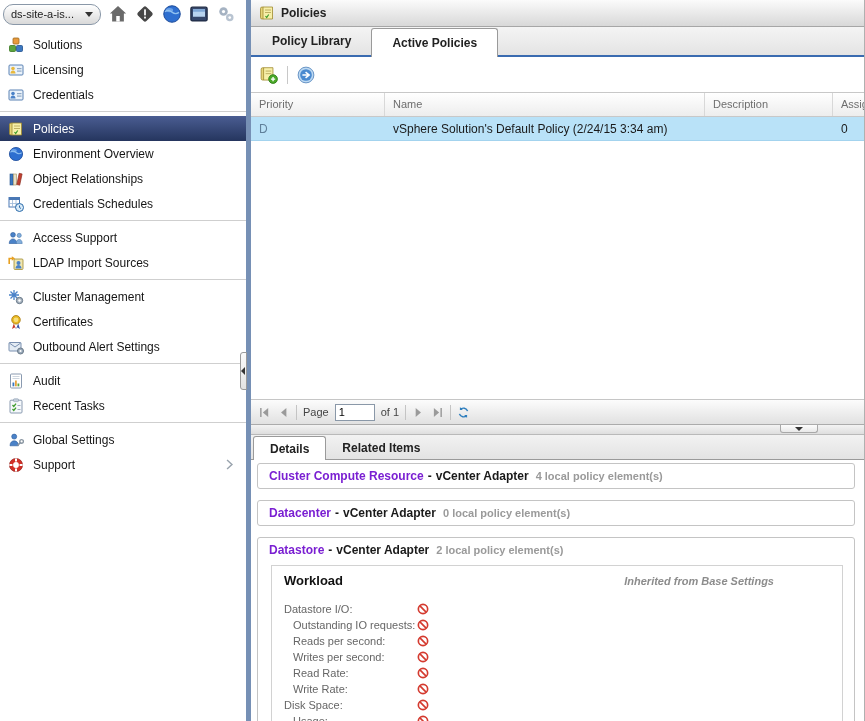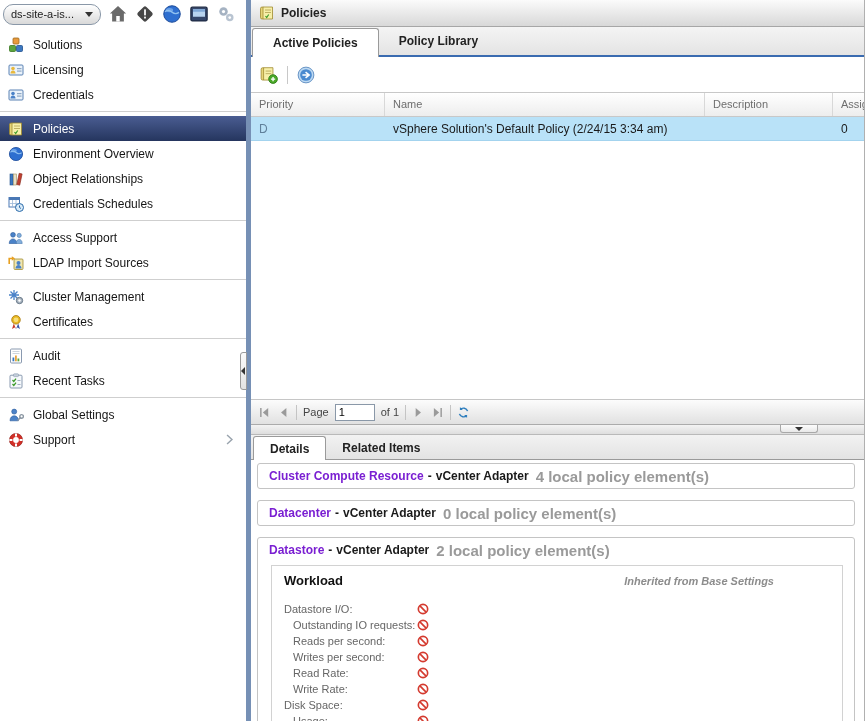--- a/index.html
+++ b/index.html
@@ -73,21 +73,21 @@
   .details-tabstrip { height:25px; flex:none; display:flex; align-items:flex-end; background:linear-gradient(#f2f2f2,#e3e3e3); border-bottom:1px solid #9a9a9a; padding-left:2px; }
   .dtab { height:22px; line-height:22px; padding:0 16px; font-weight:bold; color:#222; cursor:pointer; }
   .dtab.active { background:#fff; border:1px solid #9a9a9a; border-bottom:none; border-radius:3px 3px 0 0; height:24px; margin-bottom:-1px; line-height:25px; }
 
   .details-content { flex:1; background:#fff; padding:3px 9px 0 6px; overflow:hidden; }
   .card { border:1px solid #c4c4c4; border-radius:3px; background:#fff; margin-bottom:11px; }
   .card-header { height:24px; display:flex; align-items:center; padding:0 11px; font-weight:bold; font-size:12px; cursor:pointer; white-space:nowrap; }
   .obj-type { color:#7a1fd2; }
   .dash { margin:0 4px; color:#1a1a1a; }
   .adapter { color:#1a1a1a; }
-  .count { color:#9a9a9a; font-size:15px; margin-left:7px; font-weight:bold; }
+  .count { color:#9a9a9a; font-size:11px; margin-left:7px; font-weight:bold; }
   .card.expanded { padding-bottom:8px; }
 
   .workload-box { margin:3px 11px 0 13px; border:1px solid #d2d2d2; padding:7px 12px 10px 12px; background:#fff; }
   .wl-header { display:flex; align-items:center; margin-bottom:13px; }
   .wl-title { font-weight:bold; font-size:13px; color:#111; }
   .wl-inherited { margin-left:auto; margin-right:56px; font-weight:bold; font-size:11px; color:#8c8c8c;font-style:italic; }
   .wl-row { display:flex; align-items:center; height:16px; font-size:11px; color:#666; }
   .wl-label { width:133px; flex:none; white-space:nowrap; }
   .wl-row.indent .wl-label { padding-left:9px; }
   .prohibit { width:12px; height:12px; flex:none; }
@@ -235,20 +235,29 @@
         </div>
         <div class="nav-item">
           <svg class="i16" viewBox="0 0 16 16">
               <path d="M5.8 9.5L4 15l2.6-1.4L8 15z" fill="#c8382a"></path>
               <path d="M10.2 9.5L12 15l-2.6-1.4L8 15z" fill="#3858a8"></path>
               <circle cx="8" cy="5.8" r="4.3" fill="#e8b820" stroke="#a87810" stroke-width="0.8"></circle>
               <circle cx="8" cy="5.8" r="2.4" fill="#f7de7a"></circle>
             </svg>
           <span>Certificates</span>
         </div>
+        <div class="nav-item">
+          <svg class="i16" viewBox="0 0 16 16">
+              <rect x="1" y="3.5" width="12" height="8.5" rx="0.8" fill="#e4ecf4" stroke="#7a90b0"></rect>
+              <path d="M1.3 4l5.7 4 5.7-4" fill="none" stroke="#7a90b0"></path>
+              <circle cx="12.5" cy="12" r="3" fill="#9aaaba" stroke="#6a7a8a"></circle>
+              <circle cx="12.5" cy="12" r="1.1" fill="#fff"></circle>
+            </svg>
+          <span>Outbound Alert Settings</span>
+        </div>
       </div>
 
       <div class="nav-group">
         <div class="nav-item">
           <svg class="i16" viewBox="0 0 16 16">
               <rect x="2.5" y="1" width="11" height="14" rx="1" fill="#fff" stroke="#8a9ab0"></rect>
               <path d="M4.5 3.5h7M4.5 5.5h7" stroke="#c0cad6" stroke-width="0.8"></path>
               <rect x="4.5" y="9.5" width="1.8" height="3.8" fill="#3c78c0"></rect>
               <rect x="7" y="7.5" width="1.8" height="5.8" fill="#e8a33d"></rect>
               <rect x="9.5" y="10.5" width="1.8" height="2.8" fill="#5ba43c"></rect>
@@ -302,22 +311,22 @@
       <svg class="i16" viewBox="0 0 16 16">
           <rect x="1.5" y="2" width="3.5" height="12" rx="1.6" fill="#e6d478" stroke="#a08a2e" stroke-width="0.8"></rect>
           <path d="M4 2h9.5v12H4z" fill="#f7efa8" stroke="#a08a2e" stroke-width="0.8"></path>
           <path d="M6 5h6M6 7.5h6" stroke="#b0a050" stroke-width="0.8"></path>
           <path d="M6.5 11l1.2 1.5 2-3" stroke="#3a9a28" stroke-width="1.2" fill="none"></path>
         </svg>
       <span>Policies</span>
     </div>
 
     <div class="tabstrip">
+      <div class="tab">Policy Library</div>
       <div class="tab active">Active Policies</div>
-      <div class="tab">Policy Library</div>
     </div>
 
     <div class="ap-toolbar">
       <svg class="i18" viewBox="0 0 16 16">
           <rect x="1" y="1.5" width="3" height="11" rx="1.4" fill="#e6d478" stroke="#a08a2e" stroke-width="0.7"></rect>
           <path d="M3.2 1.5h8.3v11H3.2z" fill="#f7efa8" stroke="#a08a2e" stroke-width="0.7"></path>
           <path d="M5 4.5h5M5 6.8h5" stroke="#b0a050" stroke-width="0.7"></path>
           <circle cx="11.6" cy="11.6" r="3.9" fill="#4aa828" stroke="#2a7a12" stroke-width="0.7"></circle>
           <path d="M11.6 9.7v3.8M9.7 11.6h3.8" stroke="#fff" stroke-width="1.2"></path>
         </svg>

